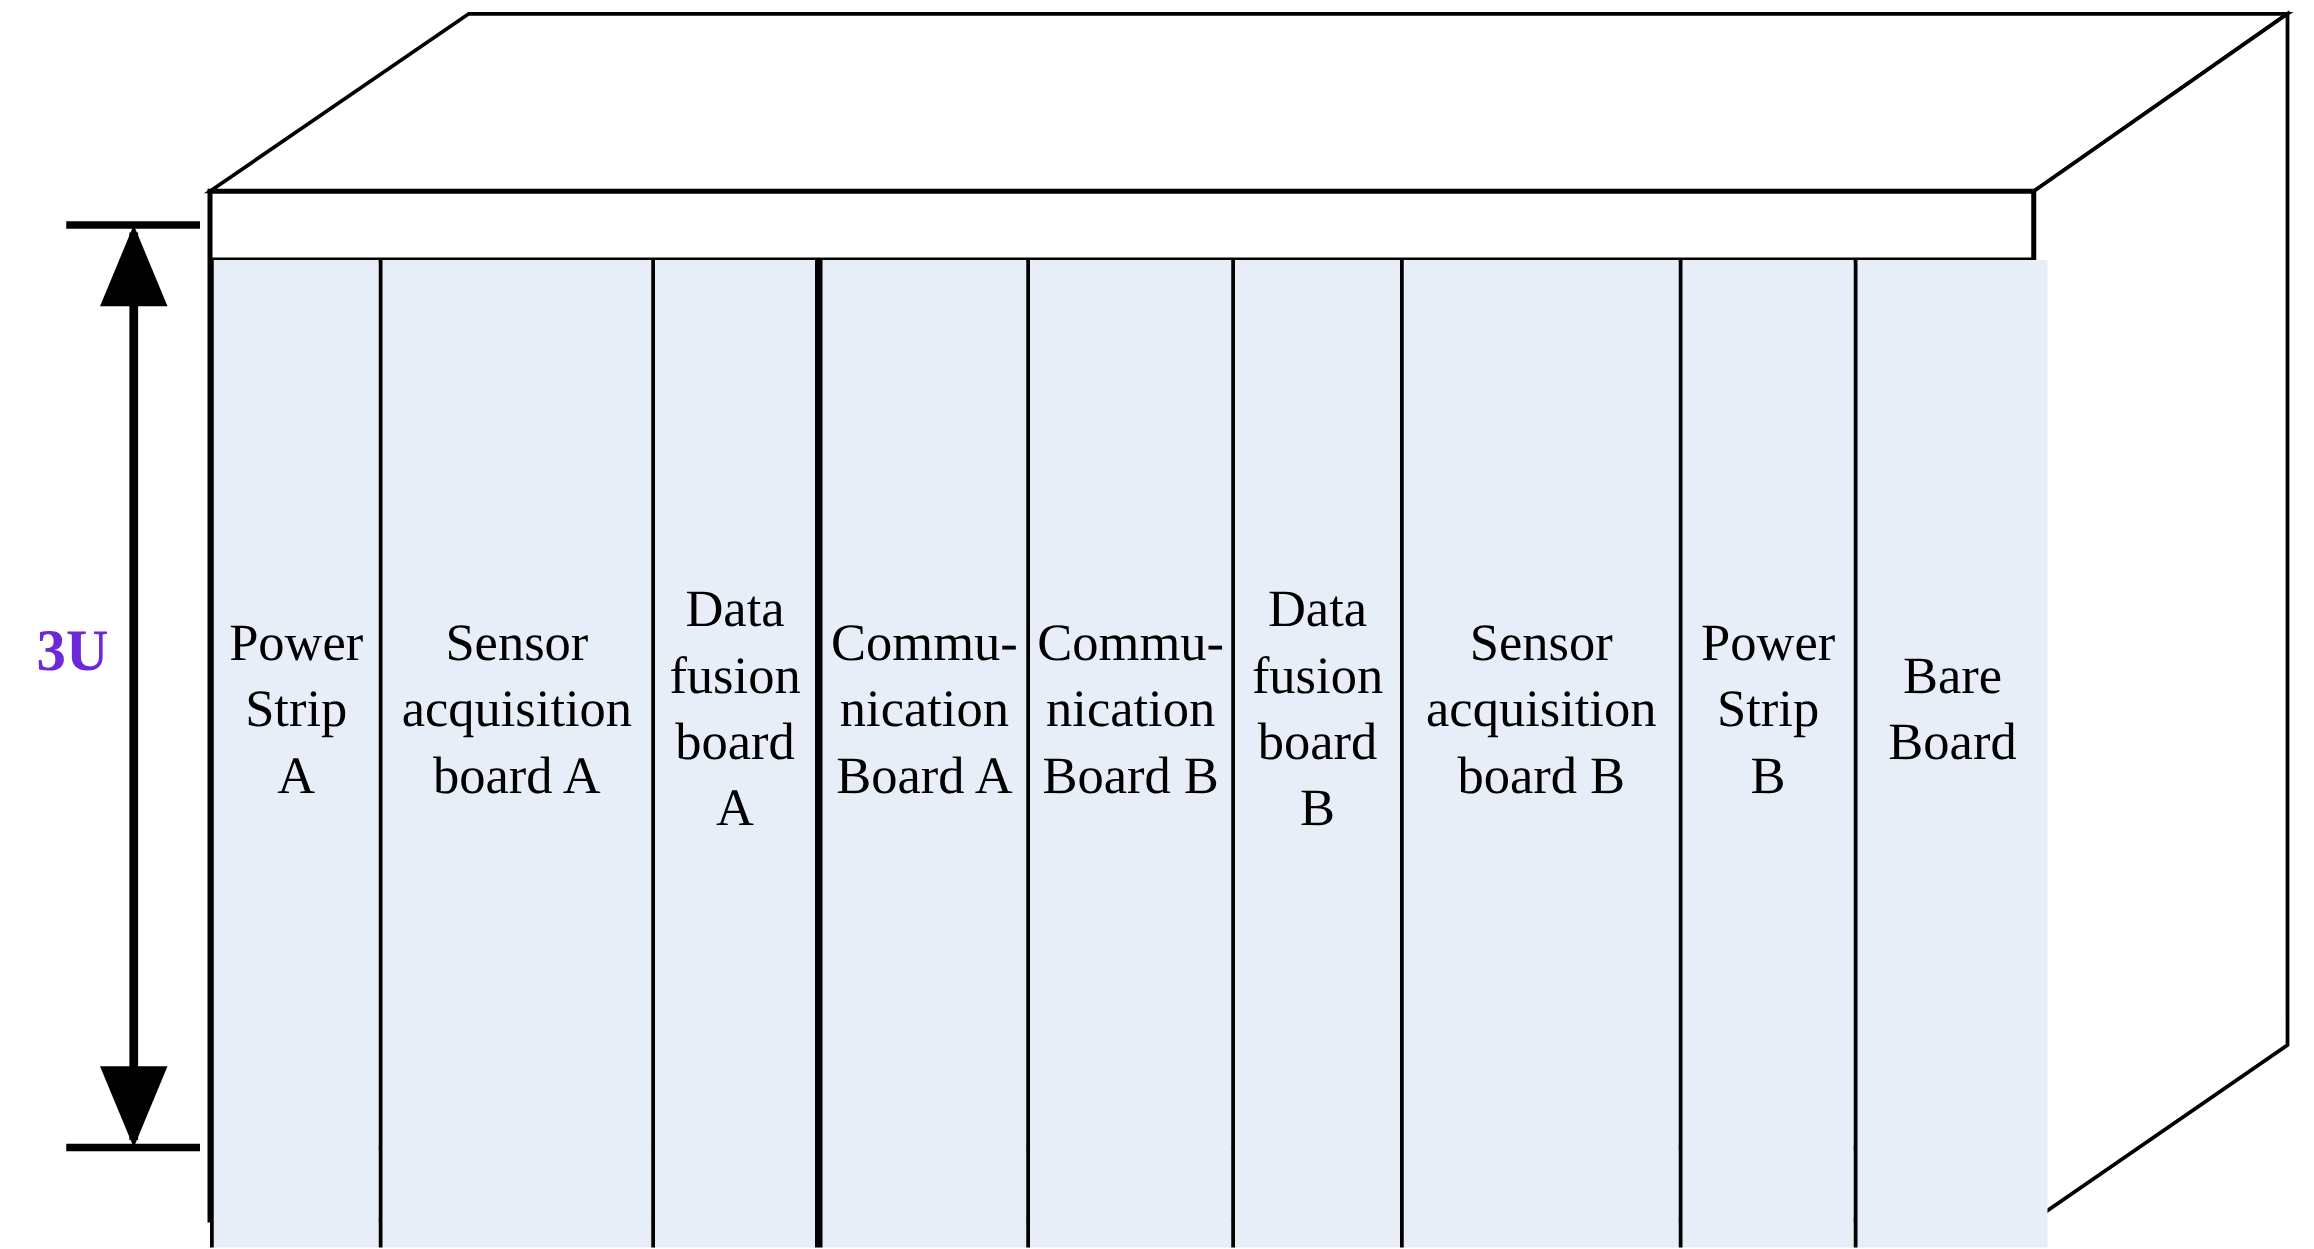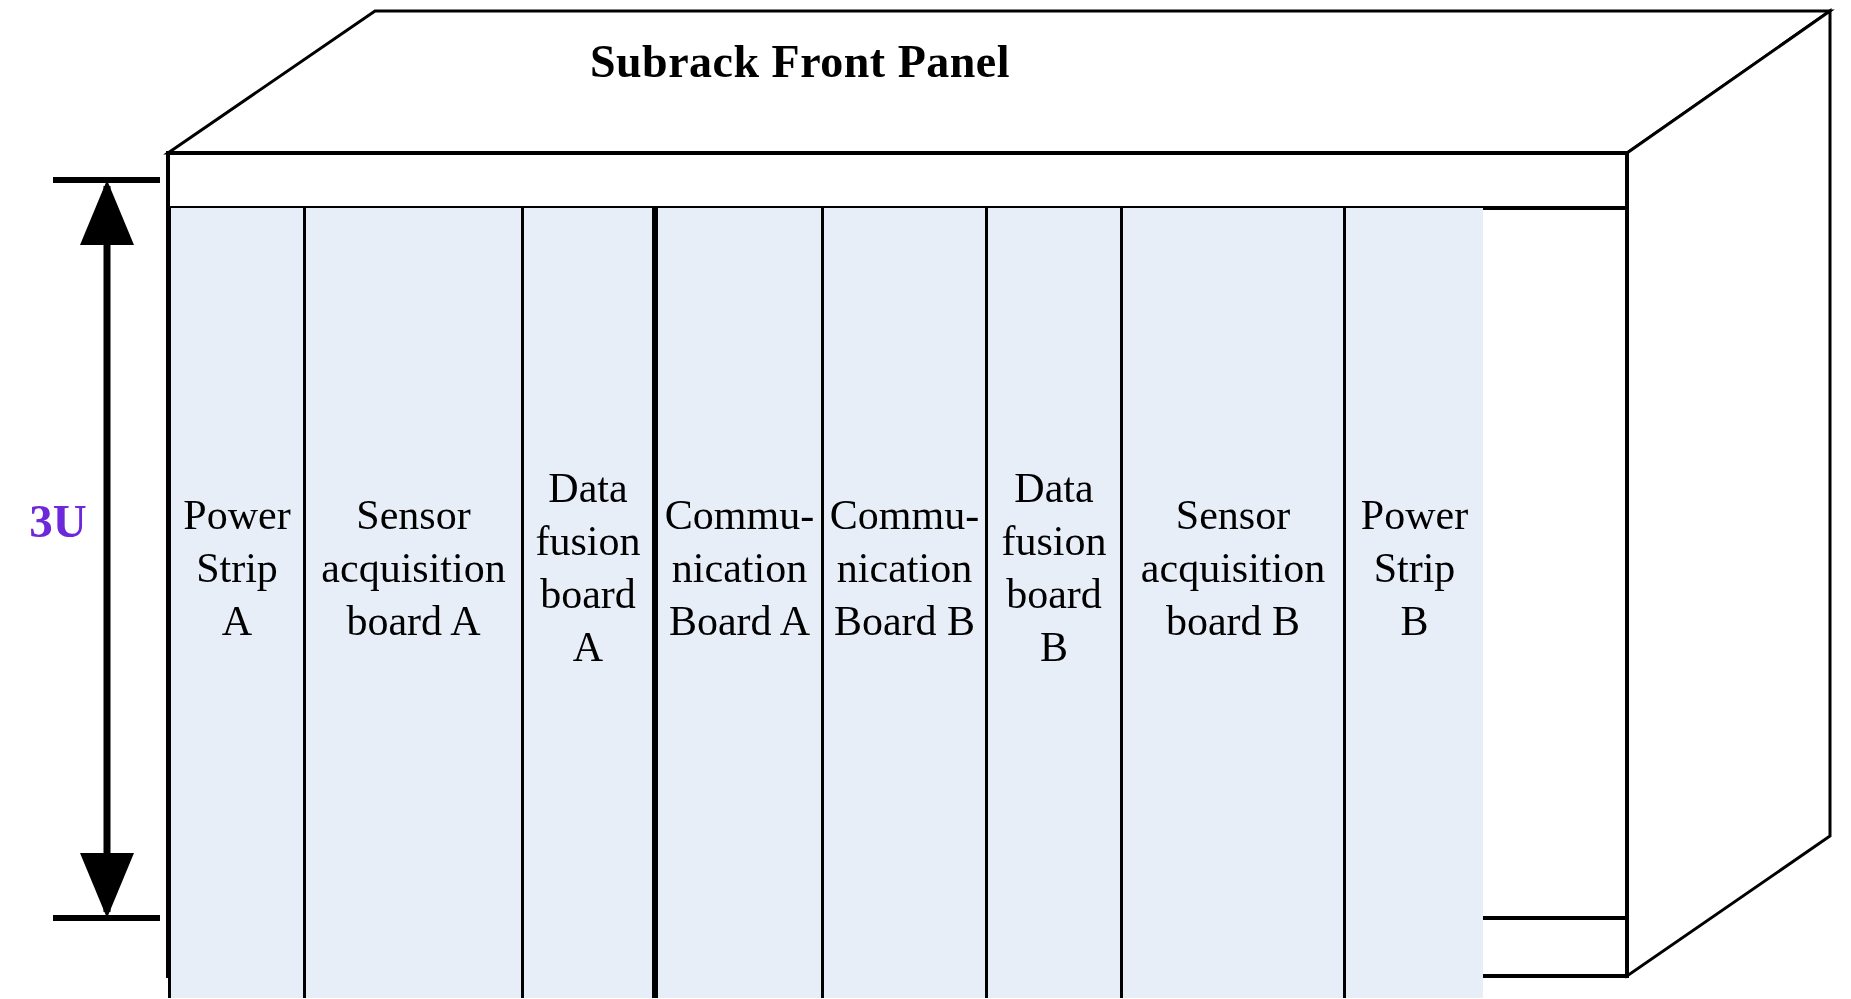--- a/index.html
+++ b/index.html
@@ -151,19 +151,22 @@
       <div class="slot" style="flex: 0 0 223px; background: rgb(232, 238, 248);">
         <div class="slot-label">Sensor
 acquisition
 board B</div>
       </div>
       <div class="slot" style="flex: 0 0 140px; background: rgb(232, 238, 248);">
         <div class="slot-label">Power
 Strip
 B</div>
       </div>
+      <div class="slot" style="flex: 0 0 155px; background: rgb(232, 238, 248);">
+        <div class="slot-label">Bare
+Board</div>
+      </div>
     </div>
 
-  <div id="panel-title">Subrack Front Panel</div>
 
   <div id="height-label">3U</div>
 
 </div>
 
 </body></html>

